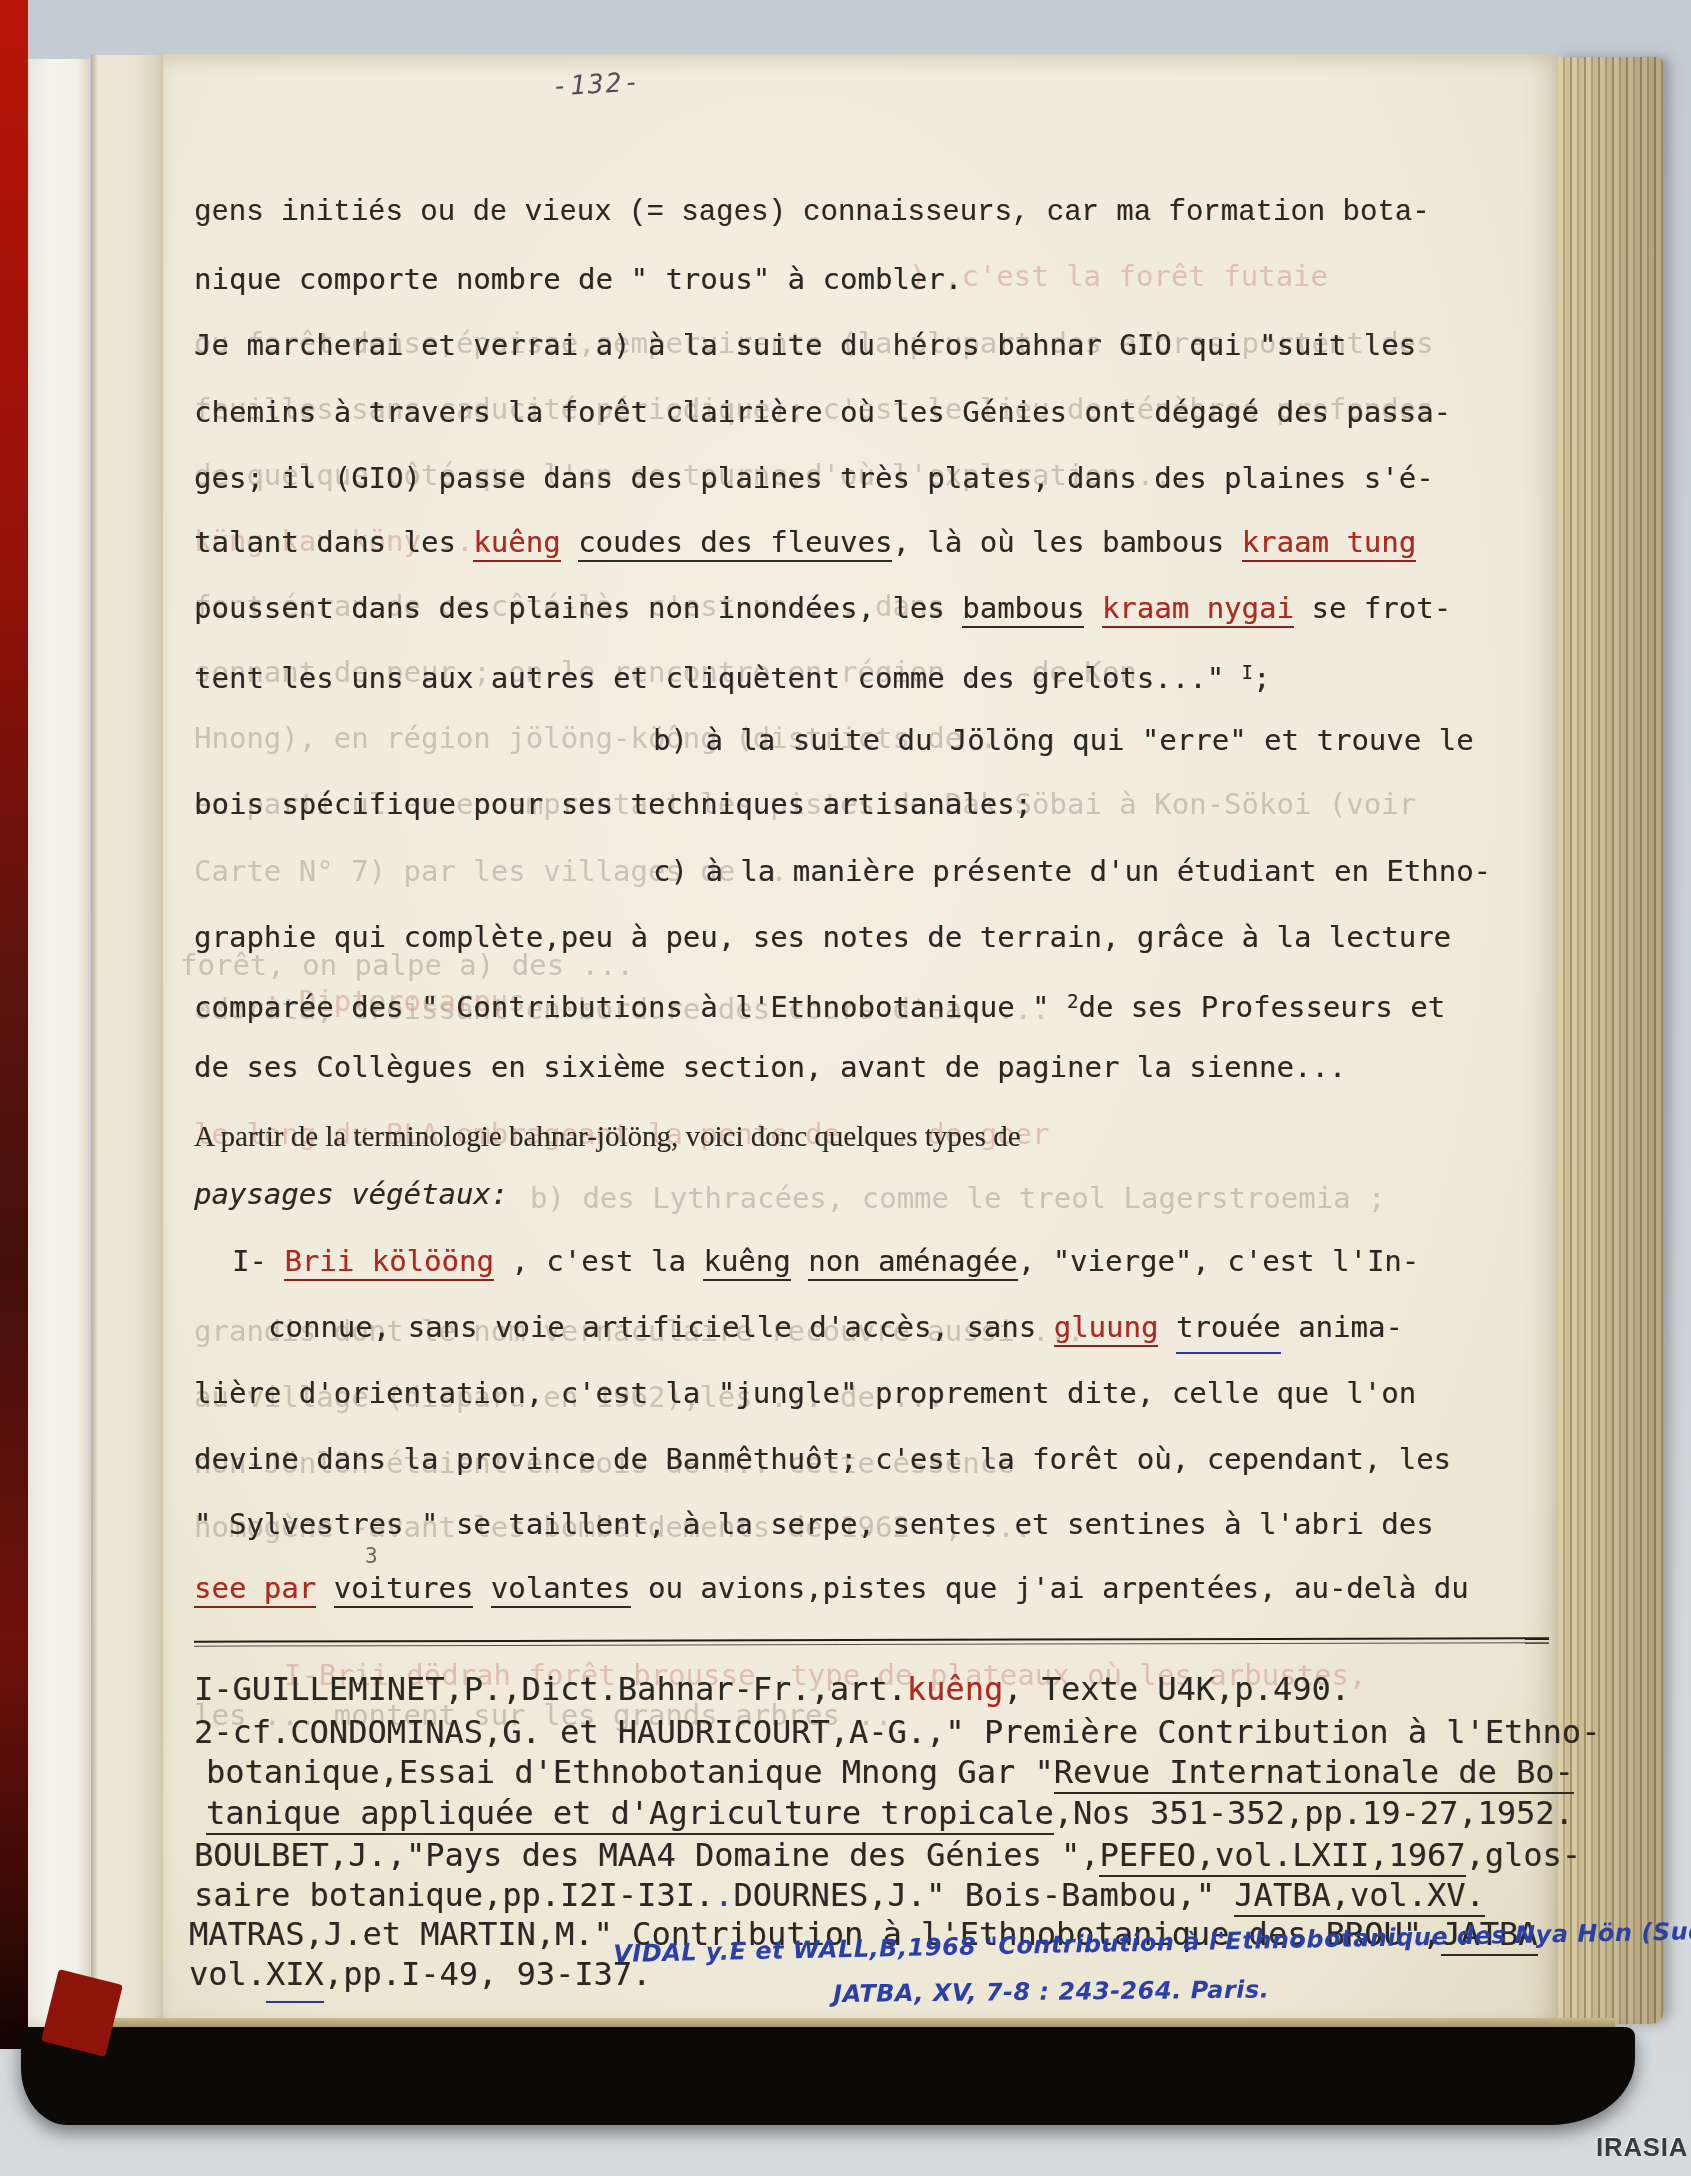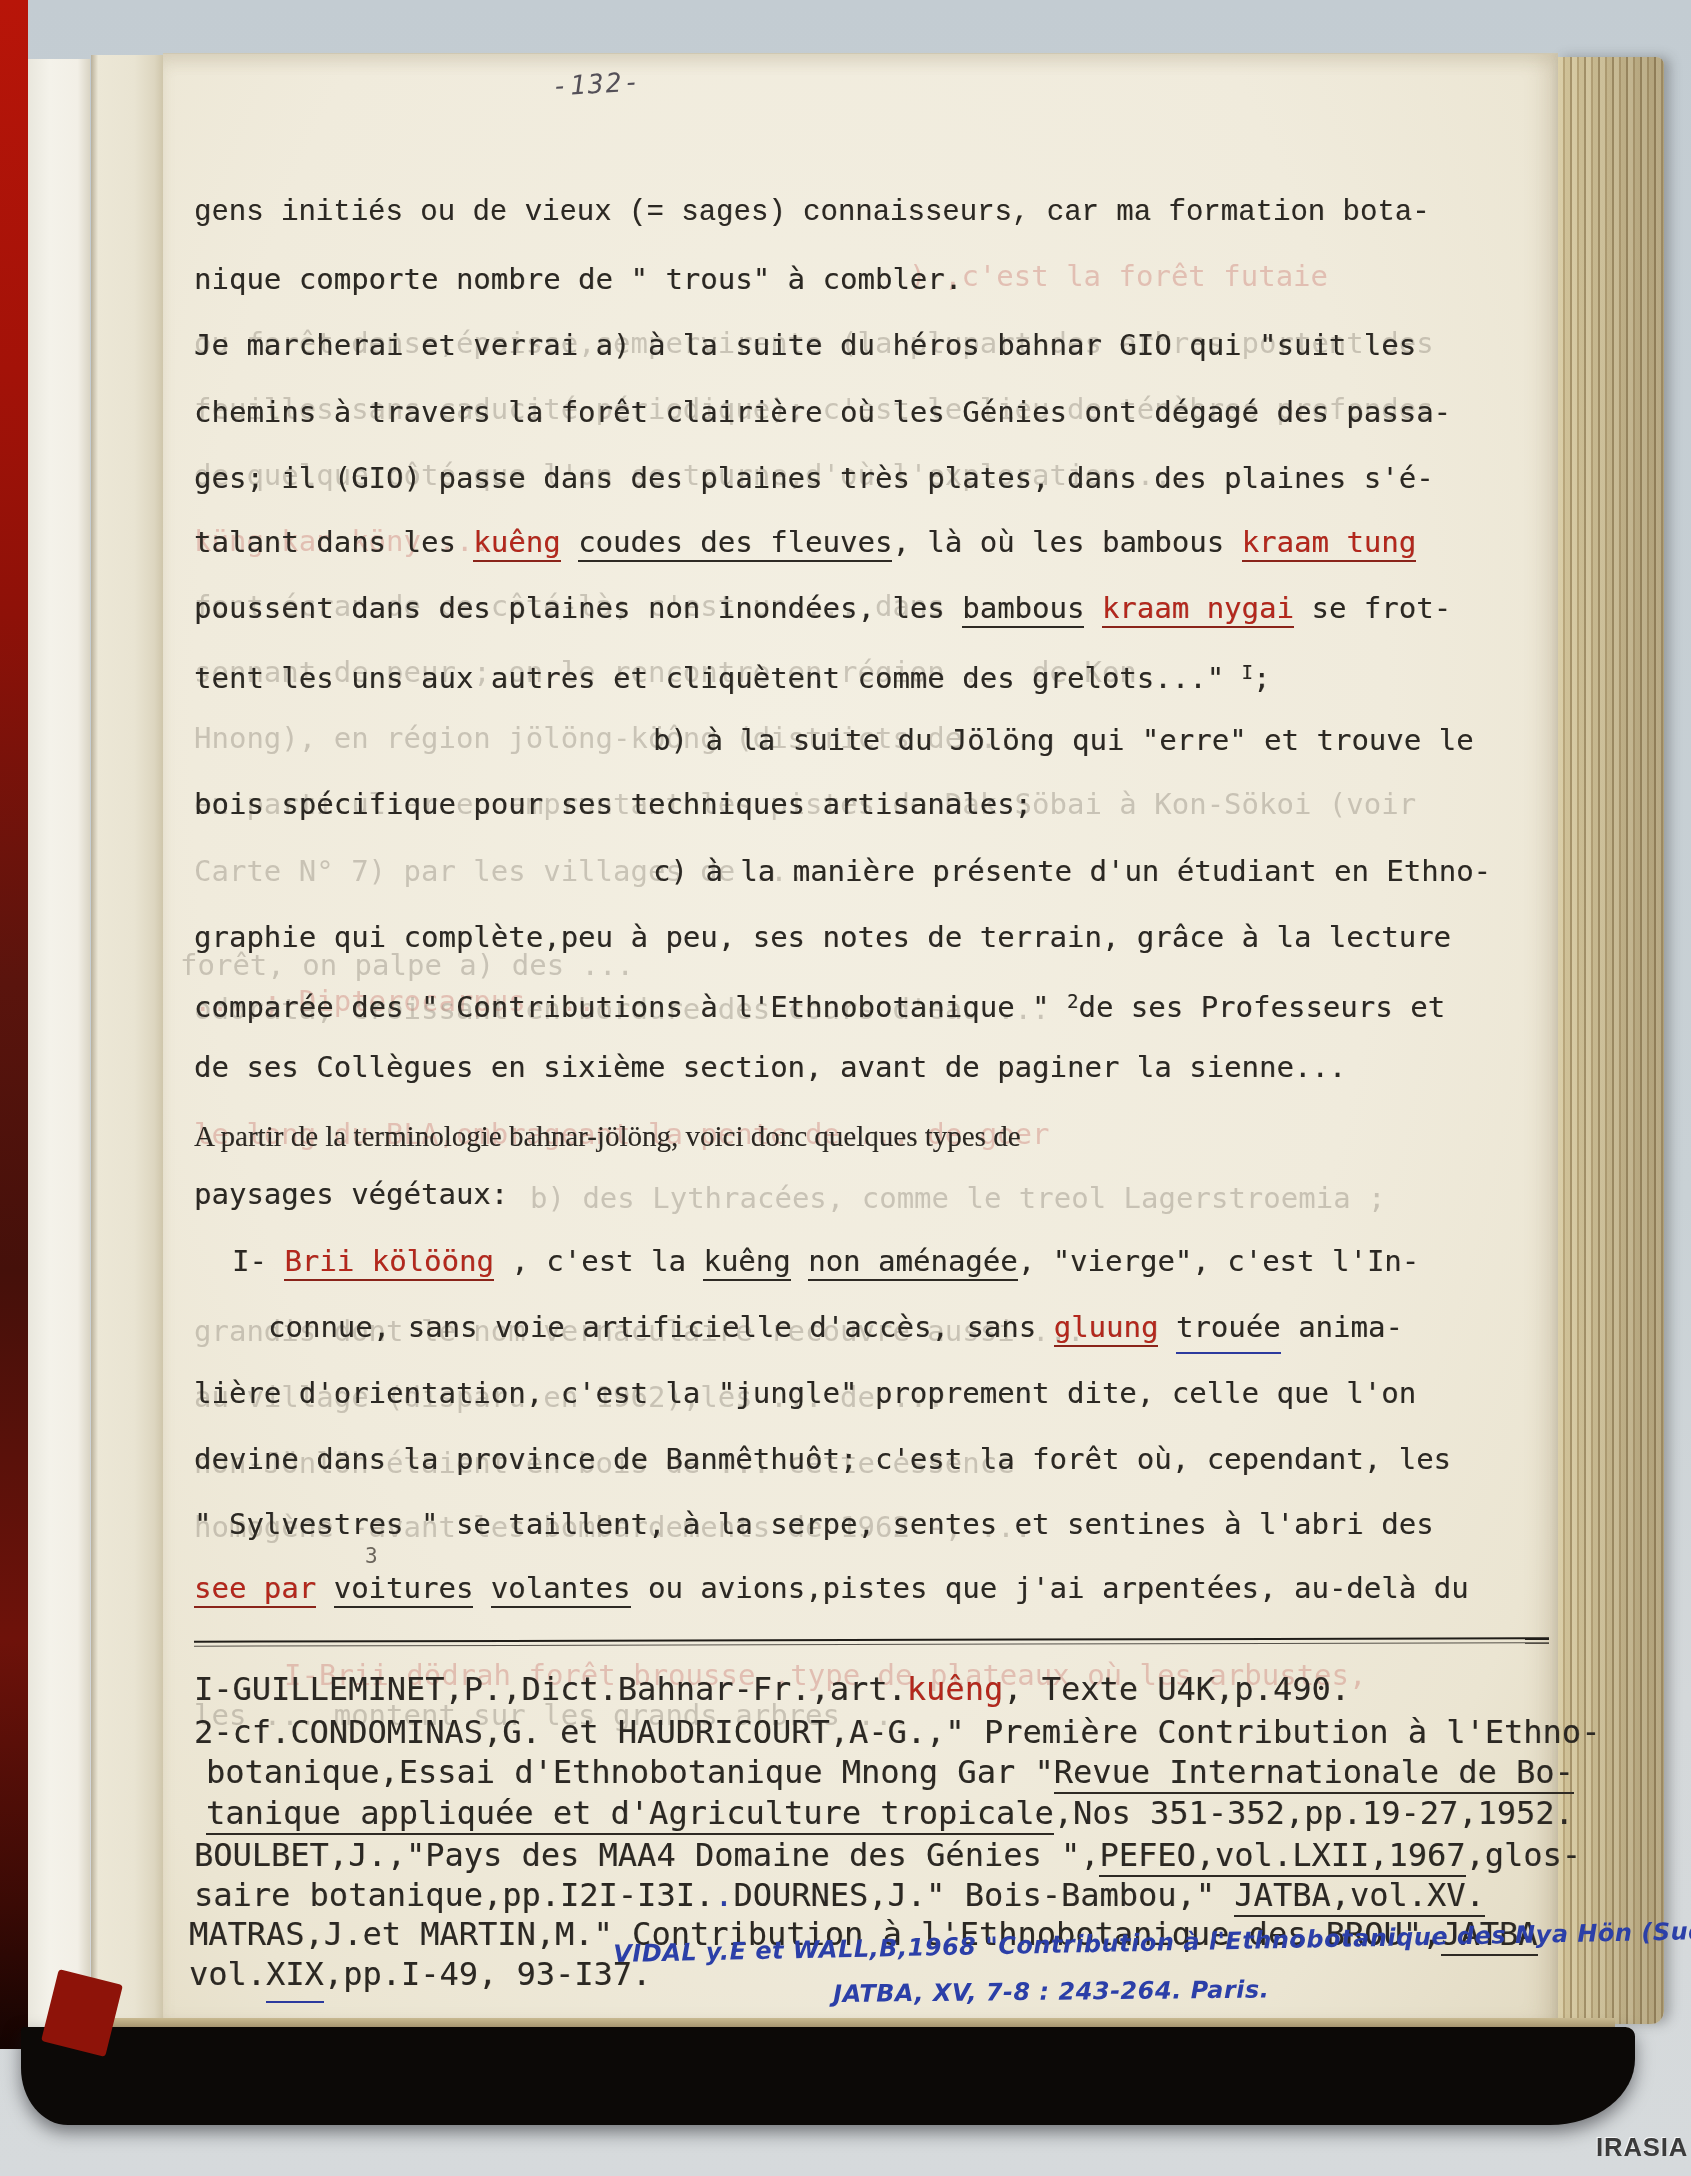--- a/index.html
+++ b/index.html
@@ -101,21 +101,21 @@
       <div class="tline" style="left: 194px; top: 525px; text-align: center;"><span>talant dans les </span><span class="seg-r seg-ur">kuêng</span><span> </span><span class="seg-u">coudes des fleuves</span><span>, là où les bambous </span><span class="seg-r seg-ur">kraam tung</span></div>
       <div class="tline" style="left: 194px; top: 591px;"><span>poussent dans des plaines non inondées, les </span><span class="seg-u">bambous</span><span> </span><span class="seg-r seg-ur">kraam nygai</span><span> se frot-</span></div>
       <div class="tline" style="left: 194px; top: 655px;"><span>tent les uns aux autres et cliquètent comme des grelots..." </span><span class="seg-sup">I</span><span>;</span></div>
       <div class="tline" style="left: 653px; top: 723px;"><span>b) à la suite du Jölöng qui "erre" et trouve le</span></div>
       <div class="tline" style="left: 194px; top: 787px;"><span>bois spécifique pour ses techniques artisanales;</span></div>
       <div class="tline" style="left: 653px; top: 854px;"><span>c) à la manière présente d'un étudiant en Ethno-</span></div>
       <div class="tline" style="left: 194px; top: 920px;"><span>graphie qui complète,peu à peu, ses notes de terrain, grâce à la lecture</span></div>
       <div class="tline" style="left: 194px; top: 984px;"><span>comparée des " Contributions à l'Ethnobotanique " </span><span class="seg-sup">2</span><span>de ses Professeurs et</span></div>
       <div class="tline" style="left: 194px; top: 1050px;"><span>de ses Collègues en sixième section, avant de paginer la sienne...</span></div>
       <div class="tline" style="left: 194px; top: 1119px; font-family: Liberation Serif, serif;"><span>A partir de la terminologie bahnar-jölöng, voici donc quelques types de</span></div>
-      <div class="tline" style="left: 194px; top: 1177px;"><span>paysages végétaux:</span></div>
+      <div class="tline" style="left: 194px; top: 1177px; font-style: italic;"><span>paysages végétaux:</span></div>
       <div class="tline" style="left: 232px; top: 1244px;"><span>I- </span><span class="seg-r seg-ur">Brii kölööng</span><span> , c'est la </span><span class="seg-u">kuêng</span><span> </span><span class="seg-u">non aménagée</span><span>, "vierge", c'est l'In-</span></div>
       <div class="tline" style="left: 268px; top: 1310px;"><span>connue, sans voie artificielle d'accès, sans </span><span class="seg-r seg-ur">gluung</span><span> </span><span class="seg-ub">trouée</span><span> anima-</span></div>
       <div class="tline" style="left: 194px; top: 1376px;"><span>lière d'orientation, c'est la "jungle" proprement dite, celle que l'on</span></div>
       <div class="tline" style="left: 194px; top: 1442px;"><span>devine dans la province de Banmêthuôt; c'est la forêt où, cependant, les</span></div>
       <div class="tline" style="left: 194px; top: 1507px;"><span>" Sylvestres " se taillent, à la serpe, sentes et sentines à l'abri des</span></div>
       <div class="tline" style="left: 194px; top: 1571px;"><span class="seg-r seg-ur">see par</span><span> </span><span class="seg-u">voitures</span><span> </span><span class="seg-u">volantes</span><span> ou avions,pistes que j'ai arpentées, au-delà du</span></div>
     </div>
 
   <span class="pencil">3</span>
 

